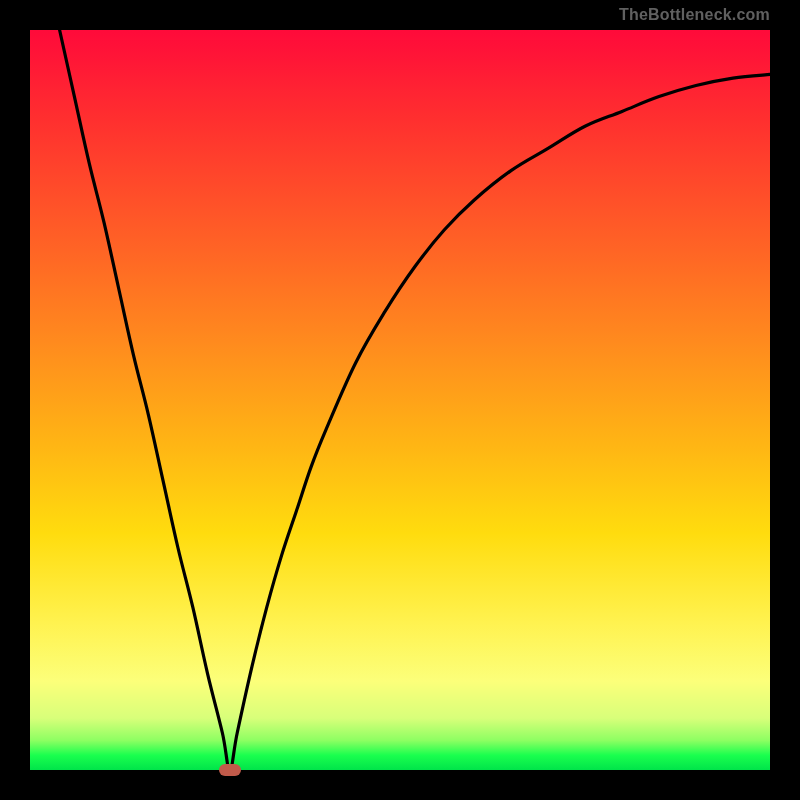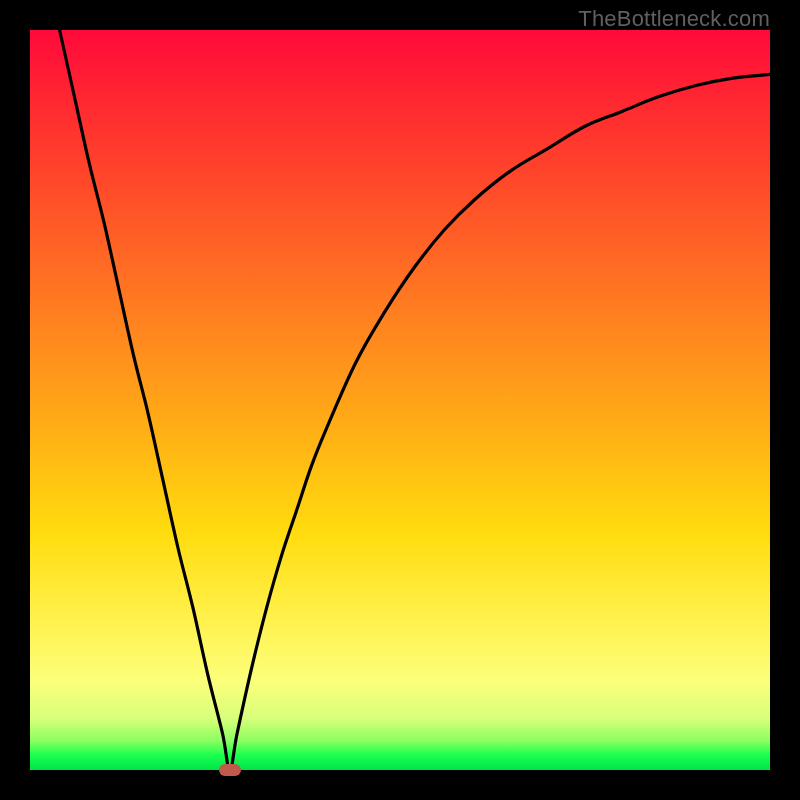--- a/index.html
+++ b/index.html
@@ -38,22 +38,22 @@
       #8dff62 96%,
       #1aff4e 98%,
       #00e44a 100%
     );
   }
   .watermark {
     position: absolute;
     top: 6px;
     right: 30px;
     color: #606060;
-    font-size: 22px;
-    font-weight: 400;
+    font-size: 16px;
+    font-weight: 700;
     letter-spacing: 0.2px;
     user-select: none;
   }
   .min-marker {
     position: absolute;
     width: 22px;
     height: 12px;
     border-radius: 6px;
     background: #c05a4a;
     transform: translate(-50%, -50%);

